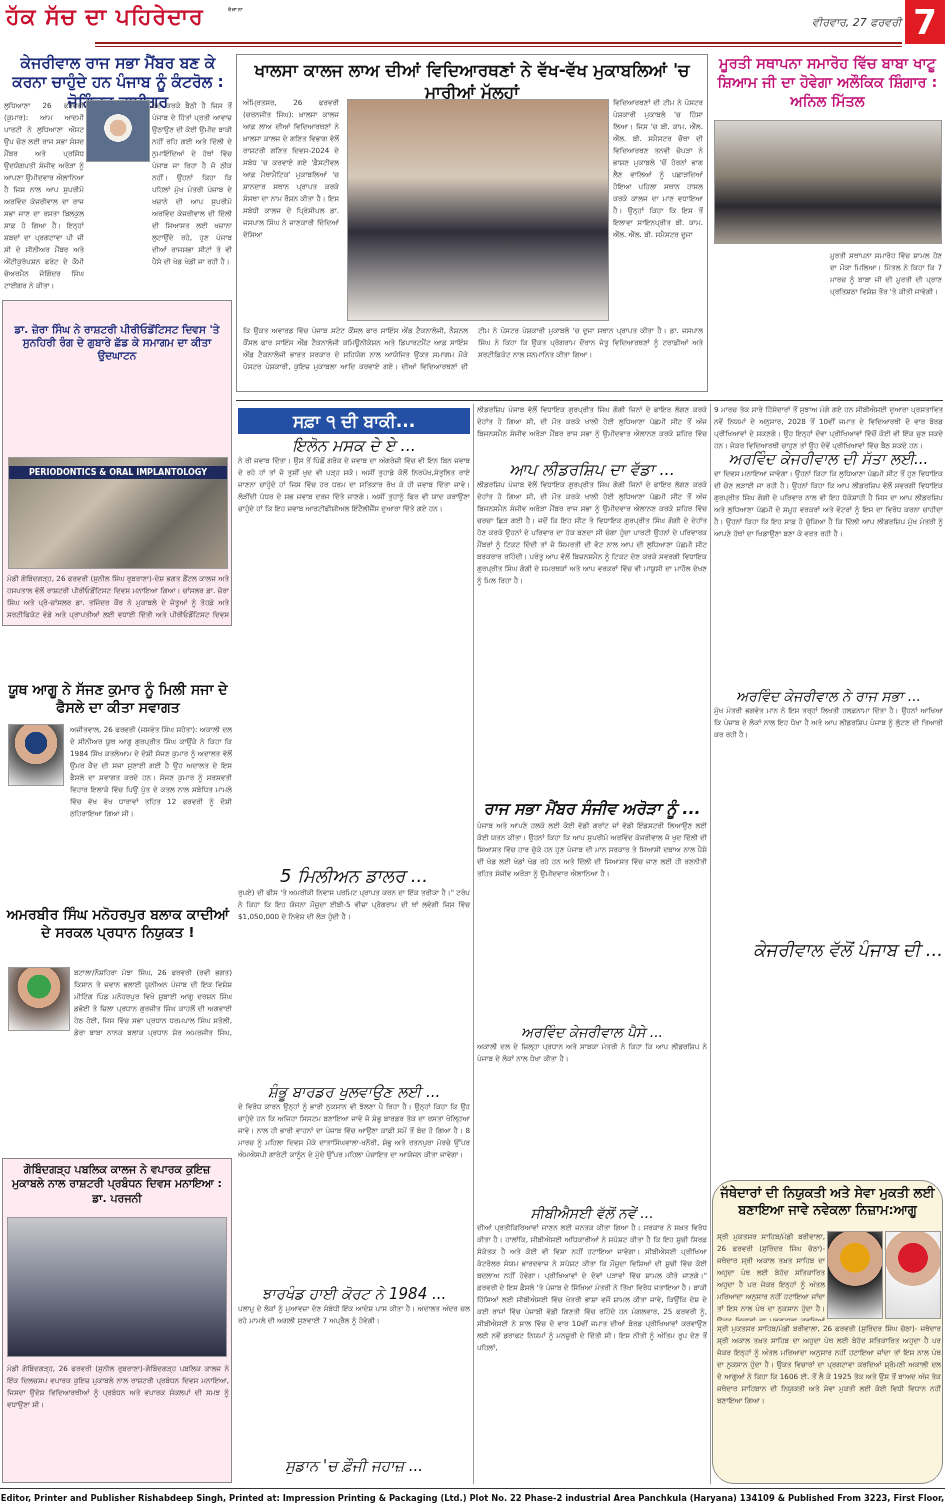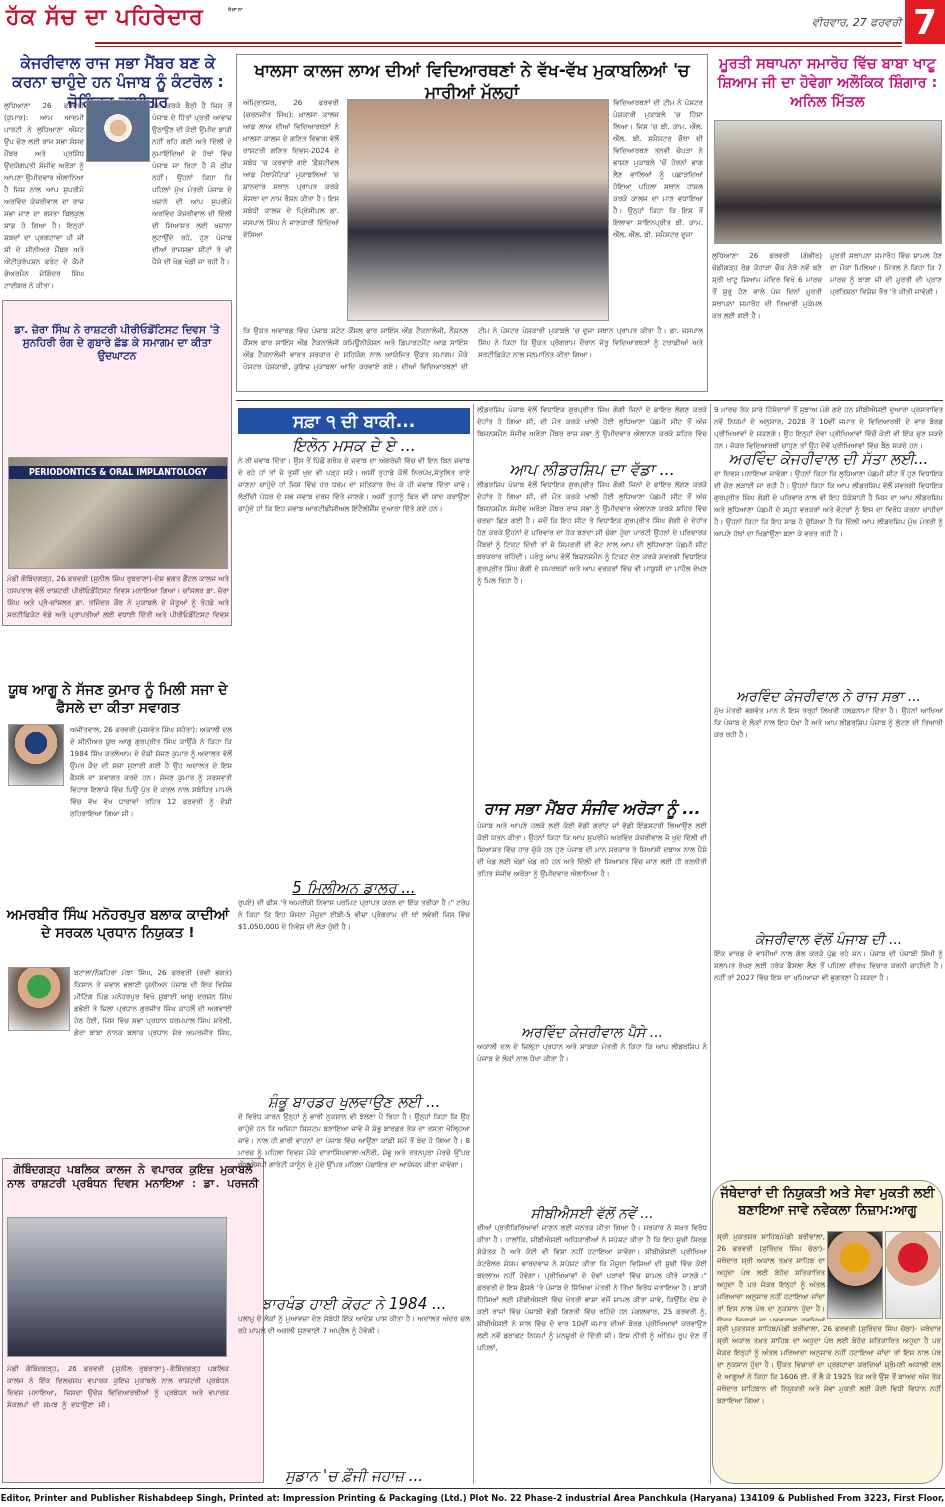--- a/index.html
+++ b/index.html
@@ -67,48 +67,47 @@
   <div class="photo turban-blue" style="position:absolute;left:4px;top:92px;width:56px;height:62px;"></div>
   <div class="body" style="position:absolute;left:66px;top:92px;width:162px;height:140px;overflow:hidden;">ਅਜੀਤਵਾਲ, 26 ਫਰਵਰੀ (ਜਸਵੰਤ ਸਿੰਘ ਸਹੋਤਾ): ਅਕਾਲੀ ਦਲ ਦੇ ਸੀਨੀਅਰ ਯੂਥ ਆਗੂ ਗੁਰਪ੍ਰੀਤ ਸਿੰਘ ਕਾਉਂਕੇ ਨੇ ਕਿਹਾ ਕਿ 1984 ਸਿੱਖ ਕਤਲੇਆਮ ਦੇ ਦੋਸ਼ੀ ਸੱਜਣ ਕੁਮਾਰ ਨੂੰ ਅਦਾਲਤ ਵੱਲੋਂ ਉਮਰ ਕੈਦ ਦੀ ਸਜਾ ਸੁਣਾਈ ਗਈ ਹੈ ਉਹ ਅਦਾਲਤ ਦੇ ਇਸ ਫੈਸਲੇ ਦਾ ਸਵਾਗਤ ਕਰਦੇ ਹਨ। ਸੱਜਣ ਕੁਮਾਰ ਨੂੰ ਸਰਸਵਤੀ ਵਿਹਾਰ ਇਲਾਕੇ ਵਿੱਚ ਪਿਉ ਪੁੱਤ ਦੇ ਕਤਲ ਨਾਲ ਸਬੰਧਿਤ ਮਾਮਲੇ ਵਿੱਚ ਵੱਖ ਵੱਖ ਧਾਰਾਵਾਂ ਤਹਿਤ 12 ਫਰਵਰੀ ਨੂੰ ਦੋਸ਼ੀ ਠਹਿਰਾਇਆ ਗਿਆ ਸੀ।</div>
 </div>
 
 <div class="col" style="left:4px;top:905px;width:228px;height:250px;">
   <div class="h-black" style="font-size:14px;">ਅਮਰਬੀਰ ਸਿੰਘ ਮਨੋਹਰਪੁਰ ਬਲਾਕ ਕਾਦੀਆਂ ਦੇ ਸਰਕਲ ਪ੍ਰਧਾਨ ਨਿਯੁਕਤ !</div>
   <div class="photo turban-green" style="position:absolute;left:4px;top:62px;width:62px;height:64px;"></div>
   <div class="body" style="position:absolute;left:70px;top:62px;width:158px;height:70px;overflow:hidden;">ਬਟਾਲਾ/ਨੌਸ਼ਹਿਰਾ ਮੱਝਾ ਸਿੰਘ, 26 ਫਰਵਰੀ (ਰਵੀ ਭਗਤ) ਕਿਸਾਨ ਤੇ ਜਵਾਨ ਭਲਾਈ ਯੂਨੀਅਨ ਪੰਜਾਬ ਦੀ ਇਕ ਵਿਸ਼ੇਸ਼ ਮੀਟਿੰਗ ਪਿੰਡ ਮਨੋਹਰਪੁਰ ਵਿਖੇ ਸੂਬਾਈ ਆਗੂ ਦਰਸ਼ਨ ਸਿੰਘ ਡਭੋਈ ਤੇ ਜ਼ਿਲਾ ਪ੍ਰਧਾਨ ਗੁਰਜੀਤ ਸਿੰਘ ਕਾਹਲੋਂ ਦੀ ਅਗਵਾਈ ਹੇਠ ਹੋਈ, ਜਿਸ ਵਿੱਚ ਸਭਾ ਪ੍ਰਧਾਨ ਧਰਮਪਾਲ ਸਿੰਘ ਸਤੋਲੀ, ਡੇਰਾ ਬਾਬਾ ਨਾਨਕ ਬਲਾਕ ਪ੍ਰਧਾਨ ਸ਼ੇਰ ਅਮਰਜੀਤ ਸਿੰਘ, ਧਾਰੀਵਾਲ ਬਲਾਕ ਪ੍ਰਧਾਨ ਸੁਖਜਿੰਦਰ ਸਿੰਘ ਭਲੋਏ, ਬਟਾਲਾ ਬਲਾਕ ਪ੍ਰਧਾਨ ਲਖਬੀਰ ਸਿੰਘ, ਹਰਪਾਲ ਸਿੰਘ ਵਿਕਾਰੀ ਪ੍ਰਧਾਨ, ਬਿਕਰਮਜੀਤ ਸਿੰਘ ਸ਼ਾਹਬਾਦ, ਸਿੰਗਾਰਾ ਸਿੰਘ, ਤਰਲੋਕ ਸਿੰਘ, ਬਲਵਿੰਦਰ ਸਿੰਘ, ਰਣਧੀਰ ਸਿੰਘ, ਸੁਰਜੀਤ ਸਿੰਘ, ਲਾਡੀ, ਆਸਾ ਸਿੰਘ, ਮੱਖਣ ਸਿੰਘ, ਰਘਬੀਰ ਸਿੰਘ, ਹਰਜਿੰਦਰ ਸਿੰਘ, ਅਮੀਰ ਸਿੰਘ, ਸੁਖਦੇਵ ਸਿੰਘ, ਸਰਬਜੀਤ ਸਿੰਘ, ਸੁਖਜੀਤ ਸਿੰਘ ਆਦਿ ਹਾਜ਼ਰ ਸਨ।</div>
 </div>
 
-<div class="box pink-bg" style="left:2px;top:1158px;width:262px;height:325px;font-family:Liberation Mono, monospace;">
+<div class="box pink-bg" style="left:2px;top:1158px;width:230px;height:325px;">
   <div class="h-black" style="font-size:11px;padding:4px 4px 0;">ਗੋਬਿੰਦਗੜ੍ਹ ਪਬਲਿਕ ਕਾਲਜ ਨੇ ਵਪਾਰਕ ਕੁਇਜ਼ ਮੁਕਾਬਲੇ ਨਾਲ ਰਾਸ਼ਟਰੀ ਪ੍ਰਬੰਧਨ ਦਿਵਸ ਮਨਾਇਆ : ਡਾ. ਪਰਜਨੀ</div>
   <div class="photo" style="position:absolute;left:4px;top:58px;width:220px;height:140px;background:linear-gradient(180deg,#c8c8cc,#7a8090 50%,#2d2d44);"></div>
   <div class="body" style="position:absolute;left:4px;top:204px;width:222px;height:116px;overflow:hidden;">ਮੰਡੀ ਗੋਬਿੰਦਗੜ੍ਹ, 26 ਫਰਵਰੀ (ਸੁਨੀਲ ਰੁਬਰਾਣਾ)-ਗੋਬਿੰਦਗੜ੍ਹ ਪਬਲਿਕ ਕਾਲਜ ਨੇ ਇੱਕ ਦਿਲਚਸਪ ਵਪਾਰਕ ਕੁਇਜ਼ ਮੁਕਾਬਲੇ ਨਾਲ ਰਾਸ਼ਟਰੀ ਪ੍ਰਬੰਧਨ ਦਿਵਸ ਮਨਾਇਆ, ਜਿਸਦਾ ਉਦੇਸ਼ ਵਿਦਿਆਰਥੀਆਂ ਨੂੰ ਪ੍ਰਬੰਧਨ ਅਤੇ ਵਪਾਰਕ ਸੰਕਲਪਾਂ ਦੀ ਸਮਝ ਨੂੰ ਵਧਾਉਣਾ ਸੀ।</div>
 </div>
 
 <div class="box" style="left:236px;top:54px;width:472px;height:338px;">
   <div class="h-black" style="font-size:17px;padding-top:4px;">ਖਾਲਸਾ ਕਾਲਜ ਲਾਅ ਦੀਆਂ ਵਿਦਿਆਰਥਣਾਂ ਨੇ ਵੱਖ-ਵੱਖ ਮੁਕਾਬਲਿਆਂ 'ਚ ਮਾਰੀਆਂ ਮੱਲ੍ਹਾਂ</div>
   <div class="body" style="position:absolute;left:6px;top:42px;width:96px;height:222px;overflow:hidden;">ਅੰਮ੍ਰਿਤਸਰ, 26 ਫਰਵਰੀ (ਚਰਨਜੀਤ ਸਿੰਘ): ਖ਼ਾਲਸਾ ਕਾਲਜ ਆਫ਼ ਲਾਅ ਦੀਆਂ ਵਿਦਿਆਰਥਣਾਂ ਨੇ ਖ਼ਾਲਸਾ ਕਾਲਜ ਦੇ ਗਣਿਤ ਵਿਭਾਗ ਵੱਲੋਂ ਰਾਸ਼ਟਰੀ ਗਣਿਤ ਦਿਵਸ-2024 ਦੇ ਸਬੰਧ 'ਚ ਕਰਵਾਏ ਗਏ 'ਫ਼ੈਸਟੀਵਲ ਆਫ਼ ਮੈਥਾਮੈਟਿਕ' ਮੁਕਾਬਲਿਆਂ 'ਚ ਸ਼ਾਨਦਾਰ ਸਥਾਨ ਪ੍ਰਾਪਤ ਕਰਕੇ ਸੰਸਥਾ ਦਾ ਨਾਮ ਰੌਸ਼ਨ ਕੀਤਾ ਹੈ। ਇਸ ਸਬੰਧੀ ਕਾਲਜ ਦੇ ਪ੍ਰਿੰਸੀਪਲ ਡਾ. ਜਸਪਾਲ ਸਿੰਘ ਨੇ ਜਾਣਕਾਰੀ ਦਿੰਦਿਆਂ ਦੱਸਿਆ</div>
   <div class="photo" style="position:absolute;left:110px;top:44px;width:262px;height:222px;background:linear-gradient(180deg,#b8957c 0%,#d6c8b9 35%,#2f2f3a 60%,#e8e3dd 100%);"></div>
   <div class="body" style="position:absolute;left:376px;top:42px;width:90px;height:222px;overflow:hidden;">ਵਿਦਿਆਰਥਣਾਂ ਦੀ ਟੀਮ ਨੇ ਪੋਸਟਰ ਪੇਸ਼ਕਾਰੀ ਮੁਕਾਬਲੇ 'ਚ ਹਿੱਸਾ ਲਿਆ। ਜਿਸ 'ਚ ਬੀ. ਕਾਮ. ਐੱਲ. ਐੱਲ. ਬੀ. ਸਮੈਸਟਰ ਚੌਥਾ ਦੀ ਵਿਦਿਆਰਥਣ ਤਨਵੀ ਚੋਪੜਾ ਨੇ ਭਾਸ਼ਣ ਮੁਕਾਬਲੇ 'ਚੋਂ ਹੋਰਨਾਂ ਭਾਗ ਲੈਣ ਵਾਲਿਆਂ ਨੂੰ ਪਛਾੜਦਿਆਂ ਹੋਇਆ ਪਹਿਲਾ ਸਥਾਨ ਹਾਸਲ ਕਰਕੇ ਕਾਲਜ ਦਾ ਮਾਣ ਵਧਾਇਆ ਹੈ। ਉਨ੍ਹਾਂ ਕਿਹਾ ਕਿ ਇਸ ਤੋਂ ਇਲਾਵਾ ਸਾਇਨਪ੍ਰੀਤ ਬੀ. ਕਾਮ. ਐੱਲ. ਐੱਲ. ਬੀ. ਸਮੈਸਟਰ ਦੂਜਾ</div>
   <div class="body" style="position:absolute;left:6px;top:270px;width:460px;height:64px;overflow:hidden;column-count:2;column-gap:10px;">ਕਿ ਉਕਤ ਅਵਾਰਡ ਵਿੱਚ ਪੰਜਾਬ ਸਟੇਟ ਕੌਂਸਲ ਫਾਰ ਸਾਇੰਸ ਐਂਡ ਟੈਕਨਾਲੋਜੀ, ਨੈਸ਼ਨਲ ਕੌਂਸਲ ਫਾਰ ਸਾਇੰਸ ਐਂਡ ਟੈਕਨਾਲੋਜੀ ਕਮਿਊਨੀਕੇਸ਼ਨ ਅਤੇ ਡਿਪਾਰਟਮੈਂਟ ਆਫ਼ ਸਾਇੰਸ ਐਂਡ ਟੈਕਨਾਲੋਜੀ ਭਾਰਤ ਸਰਕਾਰ ਦੇ ਸਹਿਯੋਗ ਨਾਲ ਆਯੋਜਿਤ ਉਕਤ ਸਮਾਗਮ ਮੌਕੇ ਪੋਸਟਰ ਪੇਸ਼ਕਾਰੀ, ਕੁਇਜ਼ ਮੁਕਾਬਲਾ ਆਦਿ ਕਰਵਾਏ ਗਏ। ਦੀਆਂ ਵਿਦਿਆਰਥਣਾਂ ਦੀ ਟੀਮ ਨੇ ਪੋਸਟਰ ਪੇਸ਼ਕਾਰੀ ਮੁਕਾਬਲੇ 'ਚ ਦੂਜਾ ਸਥਾਨ ਪ੍ਰਾਪਤ ਕੀਤਾ ਹੈ। ਡਾ. ਜਸਪਾਲ ਸਿੰਘ ਨੇ ਕਿਹਾ ਕਿ ਉਕਤ ਪ੍ਰੋਗਰਾਮ ਦੌਰਾਨ ਜੇਤੂ ਵਿਦਿਆਰਥਣਾਂ ਨੂੰ ਟਰਾਫ਼ੀਆਂ ਅਤੇ ਸਰਟੀਫ਼ਿਕੇਟ ਨਾਲ ਸਨਮਾਨਿਤ ਕੀਤਾ ਗਿਆ।</div>
 </div>
 
 <div class="col" style="left:712px;top:54px;width:231px;height:340px;">
   <div class="h-magenta" style="font-size:14.5px;">ਮੂਰਤੀ ਸਥਾਪਨਾ ਸਮਾਰੋਹ ਵਿੱਚ ਬਾਬਾ ਖਾਟੂ ਸ਼ਿਆਮ ਜੀ ਦਾ ਹੋਵੇਗਾ ਅਲੌਕਿਕ ਸ਼ਿੰਗਾਰ : ਅਨਿਲ ਮਿੱਤਲ</div>
   <div class="photo" style="position:absolute;left:2px;top:66px;width:228px;height:124px;background:linear-gradient(180deg,#d8d4cf,#8a8074 45%,#2c2b30 70%,#a39a8f);"></div>
-  <div class="body" style="position:absolute;left:0;top:196px;width:110px;height:140px;overflow:hidden;">ਲੁਧਿਆਣਾ 26 ਫਰਵਰੀ (ਗੰਭੀਰ) ਚੰਡੀਗੜ੍ਹ ਰੋਡ ਕੋਹਾੜਾ ਚੌਕ ਨੇੜੇ ਨਵੇਂ ਬਣੇ ਸ੍ਰੀ ਖਾਟੂ ਸ਼ਿਆਮ ਮੰਦਿਰ ਵਿਖੇ 6 ਮਾਰਚ ਤੋਂ ਸ਼ੁਰੂ ਹੋਣ ਵਾਲੇ ਪੰਜ ਦਿਨਾਂ ਮੂਰਤੀ ਸਥਾਪਨਾ ਸਮਾਰੋਹ ਦੀ ਤਿਆਰੀ ਮੁਕੰਮਲ ਕਰ ਲਈ ਗਈ ਹੈ।</div>
   <div class="body" style="position:absolute;left:118px;top:196px;width:112px;height:140px;overflow:hidden;">ਮੂਰਤੀ ਸਥਾਪਨਾ ਸਮਾਰੋਹ ਵਿੱਚ ਸ਼ਾਮਲ ਹੋਣ ਦਾ ਮੌਕਾ ਮਿਲਿਆ। ਮਿੱਤਲ ਨੇ ਕਿਹਾ ਕਿ 7 ਮਾਰਚ ਨੂੰ ਬਾਬਾ ਜੀ ਦੀ ਮੂਰਤੀ ਦੀ ਪ੍ਰਾਣ ਪ੍ਰਤਿਸ਼ਠਾ ਵਿਸ਼ੇਸ਼ ਤੌਰ 'ਤੇ ਕੀਤੀ ਜਾਵੇਗੀ।</div>
 </div>
 
 <div class="hdiv" style="left:236px;top:400px;width:707px;background:#333;"></div>
 <div class="banner" style="left:238px;top:408px;width:232px;height:26px;font-size:17px;line-height:26px;">ਸਫ਼ਾ ੧ ਦੀ ਬਾਕੀ...</div>
 
 <div class="col" style="left:238px;top:436px;width:232px;height:1048px;">
   <div class="h-italic" style="font-size:16px;">ਇਲੋਨ ਮਸਕ ਦੇ ਏ ...</div>
   <div class="body" style="height:400px;overflow:hidden;">ਨੇ ਰੀ ਜਵਾਬ ਦਿੱਤਾ। ਉਸ ਤੋਂ ਪਿੱਛੋਂ ਗਰੋਕ ਦੇ ਜਵਾਬ ਦਾ ਅੰਗਰੇਜ਼ੀ ਵਿੱਚ ਵੀ ਇਨ ਬਿਨ ਜਵਾਬ ਦੇ ਰਹੇ ਹਾਂ ਤਾਂ ਜੋ ਤੁਸੀਂ ਖੁਦ ਵੀ ਪੜ੍ਹ ਸਕੋ। ਅਸੀਂ ਤੁਹਾਡੇ ਕੋਲੋਂ ਨਿਰਪੱਖ,ਸੰਤੁਲਿਤ ਰਾਏ ਜਾਣਨਾ ਚਾਹੁੰਦੇ ਹਾਂ ਜਿਸ ਵਿੱਚ ਹਰ ਧਰਮ ਦਾ ਸਤਿਕਾਰ ਰੱਖ ਕੇ ਹੀ ਜਵਾਬ ਦਿੱਤਾ ਜਾਵੇ। ਲੋੜੀਂਦੀ ਪੱਧਰ ਦੇ ਸਭ ਜਵਾਬ ਦਰਜ ਦਿੱਤੇ ਜਾਣਗੇ। ਅਸੀਂ ਤੁਹਾਨੂੰ ਫਿਰ ਵੀ ਯਾਦ ਕਰਾਉਣਾ ਚਾਹੁੰਦੇ ਹਾਂ ਕਿ ਇਹ ਜਵਾਬ ਆਰਟੀਫੀਸ਼ੀਅਲ ਇੰਟੈਲੀਜੈਂਸ ਦੁਆਰਾ ਦਿੱਤੇ ਗਏ ਹਨ।</div>
-  <div class="h-italic" style="font-size:15px;margin-top:24px;text-decoration:underline;">5 ਮਿਲੀਅਨ ਡਾਲਰ ...</div>
+  <div class="h-italic" style="font-size:18px;margin-top:10px;">5 ਮਿਲੀਅਨ ਡਾਲਰ ...</div>
   <div class="body" style="height:190px;overflow:hidden;">ਰੁਪਏ) ਦੀ ਫੀਸ 'ਤੇ ਅਮਰੀਕੀ ਨਿਵਾਸ ਪਰਮਿਟ ਪ੍ਰਾਪਤ ਕਰਨ ਦਾ ਇੱਕ ਤਰੀਕਾ ਹੈ।" ਟਰੰਪ ਨੇ ਕਿਹਾ ਕਿ ਇਹ ਯੋਜਨਾ ਮੌਜੂਦਾ ਈਬੀ-5 ਵੀਜ਼ਾ ਪ੍ਰੋਗਰਾਮ ਦੀ ਥਾਂ ਲਵੇਗੀ ਜਿਸ ਵਿੱਚ $1,050,000 ਦੇ ਨਿਵੇਸ਼ ਦੀ ਲੋੜ ਹੁੰਦੀ ਹੈ।</div>
   <div class="h-italic" style="font-size:15px;margin-top:6px;">ਸ਼ੰਭੂ ਬਾਰਡਰ ਖੁਲਵਾਉਣ ਲਈ ...</div>
   <div class="body" style="height:180px;overflow:hidden;">ਦੇ ਵਿਰੋਧ ਕਾਰਨ ਉਨ੍ਹਾਂ ਨੂੰ ਭਾਰੀ ਨੁਕਸਾਨ ਵੀ ਝੱਲਣਾ ਪੈ ਰਿਹਾ ਹੈ। ਉਨ੍ਹਾਂ ਕਿਹਾ ਕਿ ਉਹ ਚਾਹੁੰਦੇ ਹਨ ਕਿ ਅਜਿਹਾ ਸਿਸਟਮ ਬਣਾਇਆ ਜਾਵੇ ਜੋ ਸ਼ੰਭੂ ਬਾਰਡਰ ਤੱਕ ਦਾ ਰਸਤਾ ਖੋਲ੍ਹਿਆ ਜਾਵੇ। ਨਾਲ ਹੀ ਭਾਰੀ ਵਾਹਨਾਂ ਦਾ ਪੰਜਾਬ ਵਿੱਚ ਆਉਣਾ ਕਾਫ਼ੀ ਸਮੇਂ ਤੋਂ ਬੰਦ ਹੋ ਗਿਆ ਹੈ। 8 ਮਾਰਚ ਨੂੰ ਮਹਿਲਾ ਦਿਵਸ ਮੌਕੇ ਦਾਤਾਸਿੰਘਵਾਲਾ-ਖਨੌਰੀ, ਸ਼ੰਭੂ ਅਤੇ ਰਤਨਪੁਰਾ ਮੋਰਚੇ ਉੱਪਰ ਐਮਐਸਪੀ ਗਾਰੰਟੀ ਕਾਨੂੰਨ ਦੇ ਮੁੱਦੇ ਉੱਪਰ ਮਹਿਲਾ ਪੰਚਾਇਤ ਦਾ ਆਯੋਜਨ ਕੀਤਾ ਜਾਵੇਗਾ।</div>
   <div class="h-italic" style="font-size:15px;margin-top:4px;">ਝਾਰਖੰਡ ਹਾਈ ਕੋਰਟ ਨੇ 1984 ...</div>
   <div class="body" style="height:150px;overflow:hidden;">ਪਲਾਮੂ ਦੇ ਲੋਕਾਂ ਨੂੰ ਮੁਆਵਜ਼ਾ ਦੇਣ ਸੰਬੰਧੀ ਇੱਕ ਆਦੇਸ਼ ਪਾਸ ਕੀਤਾ ਹੈ। ਅਦਾਲਤ ਅੰਦਰ ਚਲ ਰਹੇ ਮਾਮਲੇ ਦੀ ਅਗਲੀ ਸੁਣਵਾਈ 7 ਅਪ੍ਰੈਲ ਨੂੰ ਹੋਵੇਗੀ।</div>
   <div class="h-italic" style="font-size:15px;margin-top:4px;">ਸੁਡਾਨ 'ਚ ਫ਼ੌਜੀ ਜਹਾਜ਼ ...</div>
 </div>
 
 <div class="vdiv" style="left:473px;top:404px;height:1080px;"></div>
 
@@ -125,22 +124,21 @@
 </div>
 
 <div class="vdiv" style="left:710px;top:404px;height:1080px;"></div>
 
 <div class="col" style="left:714px;top:404px;width:229px;height:744px;">
   <div class="body" style="height:46px;overflow:hidden;">9 ਮਾਰਚ ਤੱਕ ਸਾਰੇ ਹਿੱਸੇਦਾਰਾਂ ਤੋਂ ਸੁਝਾਅ ਮੰਗੇ ਗਏ ਹਨ ਸੀਬੀਐਸਈ ਦੁਆਰਾ ਪ੍ਰਸਤਾਵਿਤ ਨਵੇਂ ਨਿਯਮਾਂ ਦੇ ਅਨੁਸਾਰ, 2028 ਤੋਂ 10ਵੀਂ ਜਮਾਤ ਦੇ ਵਿਦਿਆਰਥੀ ਦੋ ਵਾਰ ਬੋਰਡ ਪ੍ਰੀਖਿਆਵਾਂ ਦੇ ਸਕਣਗੇ। ਉਹ ਇਨ੍ਹਾਂ ਦੋਵਾ ਪ੍ਰੀਖਿਆਵਾਂ ਵਿੱਚੋਂ ਕੋਈ ਵੀ ਇੱਕ ਚੁਣ ਸਕਦੇ ਹਨ। ਜੇਕਰ ਵਿਦਿਆਰਥੀ ਚਾਹੁਣ ਤਾਂ ਉਹ ਦੋਵੇਂ ਪ੍ਰੀਖਿਆਵਾਂ ਵਿੱਚ ਬੈਠ ਸਕਦੇ ਹਨ।</div>
   <div class="h-italic" style="font-size:15px;">ਅਰਵਿੰਦ ਕੇਜਰੀਵਾਲ ਦੀ ਸੱਤਾ ਲਈ...</div>
   <div class="body" style="height:216px;overflow:hidden;">ਦਾ ਦਿਵਸ ਮਨਾਇਆ ਜਾਵੇਗਾ। ਉਹਨਾਂ ਕਿਹਾ ਕਿ ਲੁਧਿਆਣਾ ਪੱਛਮੀ ਸੀਟ ਤੋਂ ਹੁਣ ਵਿਧਾਇਕ ਦੀ ਚੋਣ ਲੜਾਈ ਜਾ ਰਹੀ ਹੈ। ਉਹਨਾਂ ਕਿਹਾ ਕਿ ਆਪ ਲੀਡਰਸ਼ਿਪ ਵੱਲੋਂ ਸਵਰਗੀ ਵਿਧਾਇਕ ਗੁਰਪ੍ਰੀਤ ਸਿੰਘ ਗੋਗੀ ਦੇ ਪਰਿਵਾਰ ਨਾਲ ਵੀ ਇਹ ਧੱਕੇਸ਼ਾਹੀ ਹੈ ਜਿਸ ਦਾ ਆਪ ਲੀਡਰਸ਼ਿਪ ਅਤੇ ਲੁਧਿਆਣਾ ਪੱਛਮੀ ਦੇ ਸਮੂਹ ਵਰਕਰਾਂ ਅਤੇ ਵੋਟਰਾਂ ਨੂੰ ਇਸ ਦਾ ਵਿਰੋਧ ਕਰਨਾ ਚਾਹੀਦਾ ਹੈ। ਉਹਨਾਂ ਕਿਹਾ ਕਿ ਇਹ ਸਾਫ਼ ਹੋ ਚੁੱਕਿਆ ਹੈ ਕਿ ਦਿੱਲੀ ਆਪ ਲੀਡਰਸ਼ਿਪ ਮੁੱਖ ਮੰਤਰੀ ਨੂੰ ਆਪਣੇ ਹੱਥਾਂ ਦਾ ਖਿਡਾਉਣਾ ਬਣਾ ਕੇ ਵਰਤ ਰਹੀ ਹੈ।</div>
   <div class="h-italic" style="font-size:14px;margin-top:4px;">ਅਰਵਿੰਦ ਕੇਜਰੀਵਾਲ ਨੇ ਰਾਜ ਸਭਾ ...</div>
   <div class="body" style="height:222px;overflow:hidden;">ਮੁੱਖ ਮੰਤਰੀ ਭਗਵੰਤ ਮਾਨ ਨੇ ਇਸ ਤਰ੍ਹਾਂ ਲਿਖਤੀ ਹਲਫ਼ਨਾਮਾ ਦਿੱਤਾ ਹੈ। ਉਹਨਾਂ ਆਖਿਆ ਕਿ ਪੰਜਾਬ ਦੇ ਲੋਕਾਂ ਨਾਲ ਇਹ ਧੋਖਾ ਹੈ ਅਤੇ ਆਪ ਲੀਡਰਸ਼ਿਪ ਪੰਜਾਬ ਨੂੰ ਲੁੱਟਣ ਦੀ ਤਿਆਰੀ ਕਰ ਰਹੀ ਹੈ।</div>
-  <div class="h-italic" style="font-size:14px;margin-top:4px;">ਕੇਜਰੀਵਾਲ ਵੱਲੋਂ ਪੰਜਾਬ ਦੀ ...</div>
-  <div class="body" style="height:200px;overflow:hidden;">ਇੱਕ ਵਾਰਡ ਦੇ ਵਾਸੀਆਂ ਨਾਲ ਗੱਲ ਕਰਕੇ ਪੁੱਛ ਰਹੇ ਸਨ। ਪੰਜਾਬ ਦੀ ਪੰਜਾਬੀ ਸਿੱਖੀ ਨੂੰ ਸਲਾਮਤ ਰੱਖਣ ਲਈ ਹਰੇਕ ਫੈਸਲਾ ਲੈਣ ਤੋਂ ਪਹਿਲਾ ਦੀਰਘ ਵਿਚਾਰ ਕਰਨੀ ਚਾਹੀਦੀ ਹੈ। ਨਹੀਂ ਤਾਂ 2027 ਵਿੱਚ ਇਸ ਦਾ ਖਮਿਆਜ਼ਾ ਵੀ ਭੁਗਤਣਾ ਪੈ ਸਕਦਾ ਹੈ।</div>
+  <div class="h-italic" style="font-size:18px;margin-top:12px;text-align:right;">ਕੇਜਰੀਵਾਲ ਵੱਲੋਂ ਪੰਜਾਬ ਦੀ ...</div>
 </div>
 
 <div class="box cream-bg" style="left:712px;top:1180px;width:231px;height:304px;">
   <div class="h-black" style="font-size:13px;padding-top:4px;">ਜੱਥੇਦਾਰਾਂ ਦੀ ਨਿਯੁਕਤੀ ਅਤੇ ਸੇਵਾ ਮੁਕਤੀ ਲਈ ਬਣਾਇਆ ਜਾਵੇ ਨਵੇਕਲਾ ਨਿਜ਼ਾਮ:ਆਗੂ</div>
   <div class="body" style="position:absolute;left:4px;top:50px;width:108px;height:90px;overflow:hidden;">ਸ੍ਰੀ ਮੁਕਤਸਰ ਸਾਹਿਬ/ਮੰਡੀ ਬਰੀਵਾਲਾ, 26 ਫਰਵਰੀ (ਸੁਰਿੰਦਰ ਸਿੰਘ ਚੱਠਾ)- ਜਥੇਦਾਰ ਸ੍ਰੀ ਅਕਾਲ ਤਖ਼ਤ ਸਾਹਿਬ ਦਾ ਅਹੁਦਾ ਪੰਥ ਲਈ ਬੇਹੱਦ ਸਤਿਕਾਰਿਤ ਅਹੁਦਾ ਹੈ ਪਰ ਜੇਕਰ ਇਨ੍ਹਾਂ ਨੂੰ ਅੰਤਲ ਮਰਿਆਦਾ ਅਨੁਸਾਰ ਨਹੀਂ ਹਟਾਇਆ ਜਾਂਦਾ ਤਾਂ ਇਸ ਨਾਲ ਪੰਥ ਦਾ ਨੁਕਸਾਨ ਹੁੰਦਾ ਹੈ। ਉਕਤ ਵਿਚਾਰਾਂ ਦਾ ਪ੍ਰਗਟਾਵਾ ਕਰਦਿਆਂ ਸ਼੍ਰੋਮਣੀ ਅਕਾਲੀ ਦਲ ਦੇ ਆਗੂਆਂ ਨੇ ਕਿਹਾ ਕਿ 1606 ਈ. ਤੋਂ ਲੈ ਕੇ 1925 ਤੱਕ ਅਤੇ ਉਸ ਤੋਂ ਬਾਅਦ ਅੱਜ ਤੱਕ ਜਥੇਦਾਰ ਸਾਹਿਬਾਨ ਦੀ ਨਿਯੁਕਤੀ ਅਤੇ ਸੇਵਾ ਮੁਕਤੀ ਲਈ ਕੋਈ ਵਿਧੀ ਵਿਧਾਨ ਨਹੀਂ ਬਣਾਇਆ ਗਿਆ।</div>
   <div class="photo turban-yellow" style="position:absolute;left:114px;top:50px;width:56px;height:88px;"></div>
   <div class="photo turban-red" style="position:absolute;left:172px;top:50px;width:56px;height:88px;"></div>
   <div class="body" style="position:absolute;left:4px;top:142px;width:224px;height:158px;overflow:hidden;">ਸ੍ਰੀ ਮੁਕਤਸਰ ਸਾਹਿਬ/ਮੰਡੀ ਬਰੀਵਾਲਾ, 26 ਫਰਵਰੀ (ਸੁਰਿੰਦਰ ਸਿੰਘ ਚੱਠਾ)- ਜਥੇਦਾਰ ਸ੍ਰੀ ਅਕਾਲ ਤਖ਼ਤ ਸਾਹਿਬ ਦਾ ਅਹੁਦਾ ਪੰਥ ਲਈ ਬੇਹੱਦ ਸਤਿਕਾਰਿਤ ਅਹੁਦਾ ਹੈ ਪਰ ਜੇਕਰ ਇਨ੍ਹਾਂ ਨੂੰ ਅੰਤਲ ਮਰਿਆਦਾ ਅਨੁਸਾਰ ਨਹੀਂ ਹਟਾਇਆ ਜਾਂਦਾ ਤਾਂ ਇਸ ਨਾਲ ਪੰਥ ਦਾ ਨੁਕਸਾਨ ਹੁੰਦਾ ਹੈ। ਉਕਤ ਵਿਚਾਰਾਂ ਦਾ ਪ੍ਰਗਟਾਵਾ ਕਰਦਿਆਂ ਸ਼੍ਰੋਮਣੀ ਅਕਾਲੀ ਦਲ ਦੇ ਆਗੂਆਂ ਨੇ ਕਿਹਾ ਕਿ 1606 ਈ. ਤੋਂ ਲੈ ਕੇ 1925 ਤੱਕ ਅਤੇ ਉਸ ਤੋਂ ਬਾਅਦ ਅੱਜ ਤੱਕ ਜਥੇਦਾਰ ਸਾਹਿਬਾਨ ਦੀ ਨਿਯੁਕਤੀ ਅਤੇ ਸੇਵਾ ਮੁਕਤੀ ਲਈ ਕੋਈ ਵਿਧੀ ਵਿਧਾਨ ਨਹੀਂ ਬਣਾਇਆ ਗਿਆ।</div>
 </div>
 

